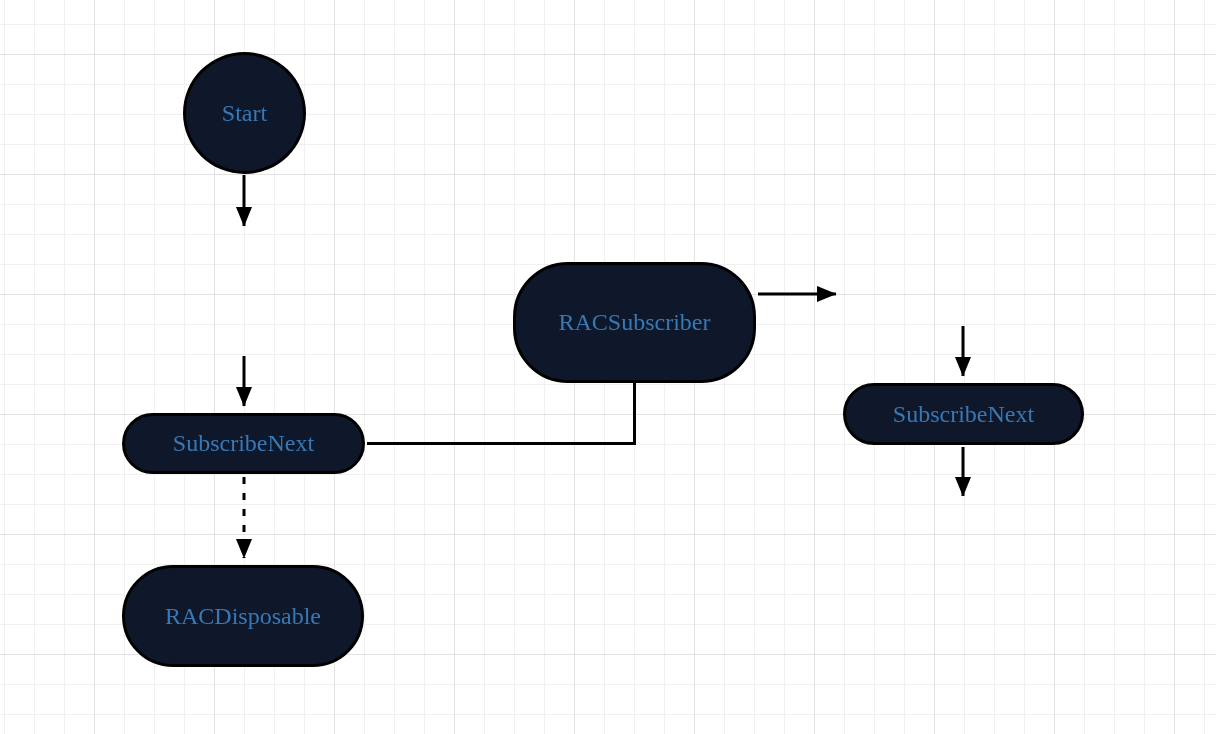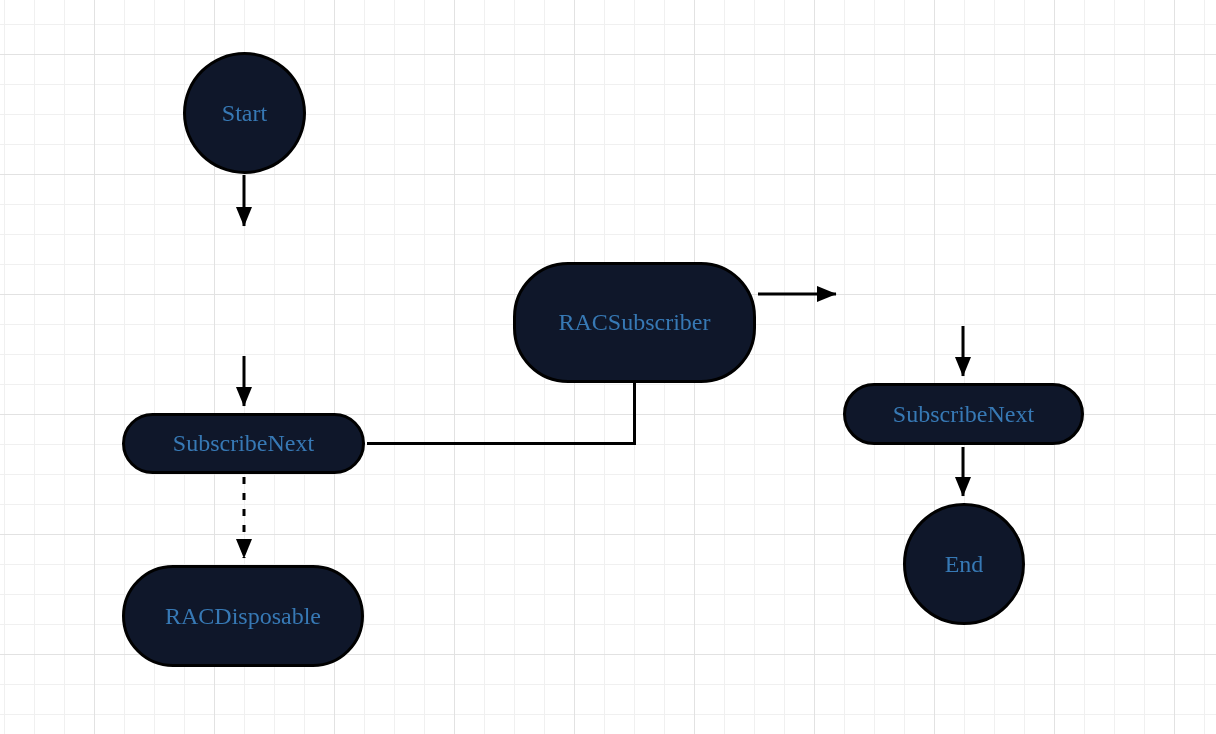--- a/index.html
+++ b/index.html
@@ -75,17 +75,14 @@
 
   <div id="n-racsubscriber" class="node rounded">
     <span>RACSubscriber</span>
   </div>
 
 
   <div id="n-subscribenext-right" class="node stadium">
     <span>SubscribeNext</span>
   </div>
 
-  <div id="n-end" class="node circle">
-    <span>End</span>
-  </div>
 
 </div>
 
 </body></html>

